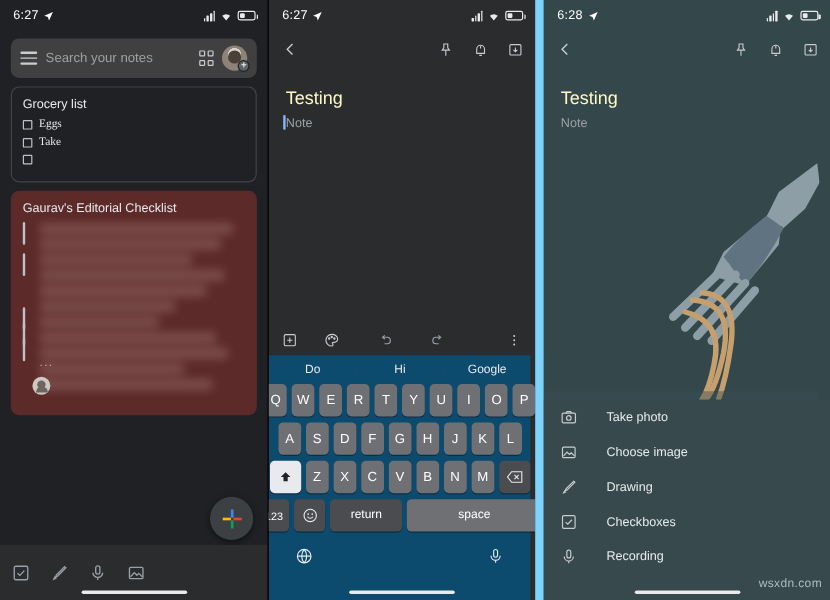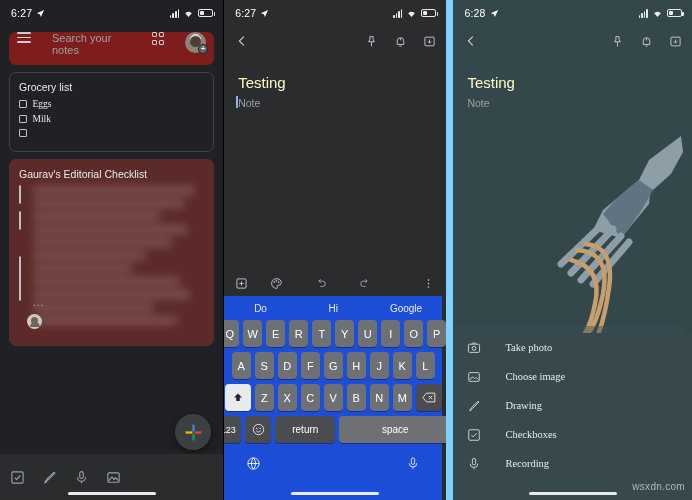--- a/index.html
+++ b/index.html
@@ -28,22 +28,22 @@
   .sig { display: flex; align-items: flex-end; gap: 1px; height: 9px; }
   .sig i { display: block; width: 1.6px; background: #e8eaed; border-radius: .4px; }
   .sig i:nth-child(1){height:3px}.sig i:nth-child(2){height:5px}
   .sig i:nth-child(3){height:7px}.sig i:nth-child(4){height:9px}
   .batt { width: 15px; height: 8px; border: 1.1px solid #e8eaed; border-radius: 2px; position: relative; }
   .batt::after { content:""; position:absolute; right:-3px; top:2px; width:1.6px; height:3.5px; background:#e8eaed; border-radius:0 1px 1px 0; }
   .batt i { position:absolute; left:1px; top:1px; bottom:1px; width:4px; background:#e8eaed; border-radius:1px; }
 
   
   .searchbar {
-    margin: 6px 9px 0; height: 33px; background: #7f1d1d; border-radius: 7px;
-    display: flex; padding: 0 8px; gap: 21px;
+    margin: 6px 9px 0; height: 33px; background: #404040; border-radius: 7px;
+    display: flex; align-items: center; padding: 0 8px; gap: 7px;
   }
   .hamb { width: 14px; display:flex; flex-direction:column; gap:3px; flex:0 0 auto;}
   .hamb i { display:block; height:1.6px; background:#c9ccd1; border-radius:1px; }
   .search-ph { flex:1; color:#9aa0a6; font-size:11px; }
   .grid-ico { display:grid; grid-template-columns:repeat(2,5px); grid-template-rows:repeat(2,5px); gap:2.5px; flex:0 0 auto; }
   .grid-ico i { display:block; border:1.3px solid #c9ccd1; border-radius:1px; }
   .avatar {
     width: 21px; height: 21px; border-radius: 50%;
     background: radial-gradient(circle at 50% 36%, #d9d2cc 0 32%, #8e8379 33% 100%);
     position: relative; flex: 0 0 auto; overflow: visible;
@@ -103,21 +103,21 @@
   .ed-toolbar {
     position:absolute; left:0; right:0; bottom:204px; height:26px;
     display:flex; align-items:center; padding: 0 11px; gap: 0;
   }
   .ed-toolbar .slot { display:flex; align-items:center; }
   .ed-toolbar .s1 { gap:22px; }
   .ed-toolbar .s2 { gap:30px; margin-left: 32px; }
   .ed-toolbar .s3 { margin-left:auto; }
 
   
-  .kb { position:absolute; left:0; right:4px; bottom:0; height:204px; background:#1d4ed8; }
+  .kb { position:absolute; left:0; right:4px; bottom:0; height:204px; background:#0c4a6e; }
   .kb-suggest { height:24px; display:flex; align-items:center; color:#e8eaed; font-size:10px; }
   .kb-suggest div { flex:1; text-align:center; position:relative; }
   .kb-suggest div + div::before {
     content:""; position:absolute; left:0; top:5px; bottom:5px; width:1px; background:#4a4b4e;
   }
   .kb-row { display:flex; justify-content:center; gap:4px; margin-bottom:5px; padding: 0 3px; }
   .key {
     background:#6e7074; color:#fff; border-radius:4px; height:27px;
     display:flex; align-items:center; justify-content:center;
     font-size:11px; min-width:19px; flex:1;
@@ -125,21 +125,21 @@
   }
   .key.fn { background:#4a4c4f; flex:0 0 26px; font-size:9px; }
   .key.shift { background:#e8eaed; color:#202124; flex:0 0 26px; }
   .key.space { flex: 0 0 112px; font-size:10px; }
   .key.ret { flex:0 0 60px; font-size:10px; background:#4a4c4f; }
   .kb-bottom { height:30px; display:flex; align-items:center; justify-content:space-between; padding: 0 22px; }
 
   
   .illus { position:absolute; left:0; right:0; top:118px; height:220px; overflow:hidden; }
   .sheet { position:absolute; left:0; right:0; bottom:0; top:333px; background:#37494d; }
-  .sheet-item { display:flex; align-items:center; gap:24px; height:29px; padding-left:14px;font-family:Liberation Serif, serif; }
+  .sheet-item { display:flex; align-items:center; gap:24px; height:29px; padding-left:14px; }
   .sheet-label { color:#e8eaed; font-size:10.5px; }
   .watermark { position:absolute; right:7px; bottom:8px; color:#aebcc0; font-size:10px; letter-spacing:.3px; }
 </style>
 </head>
 <body>
 
 <div class="stage">
 
   <div class="panel p1">
     <div class="statusbar">
@@ -184,21 +184,21 @@
     </div>
 
     <div class="note-card dark">
       <div class="note-title">Grocery list</div>
       <div class="cb-row">
         <span class="cb"></span>
         <span class="cb-txt">Eggs</span>
       </div>
       <div class="cb-row">
         <span class="cb"></span>
-        <span class="cb-txt">Milk</span>
+        <span class="cb-txt">Take</span>
       </div>
       <div class="cb-row">
         <span class="cb"></span>
         <span class="cb-txt"></span>
       </div>
     </div>
 
     <div class="note-card red">
       <div class="note-title">Gaurav's Editorial Checklist</div>
       <div class="blurwrap">

